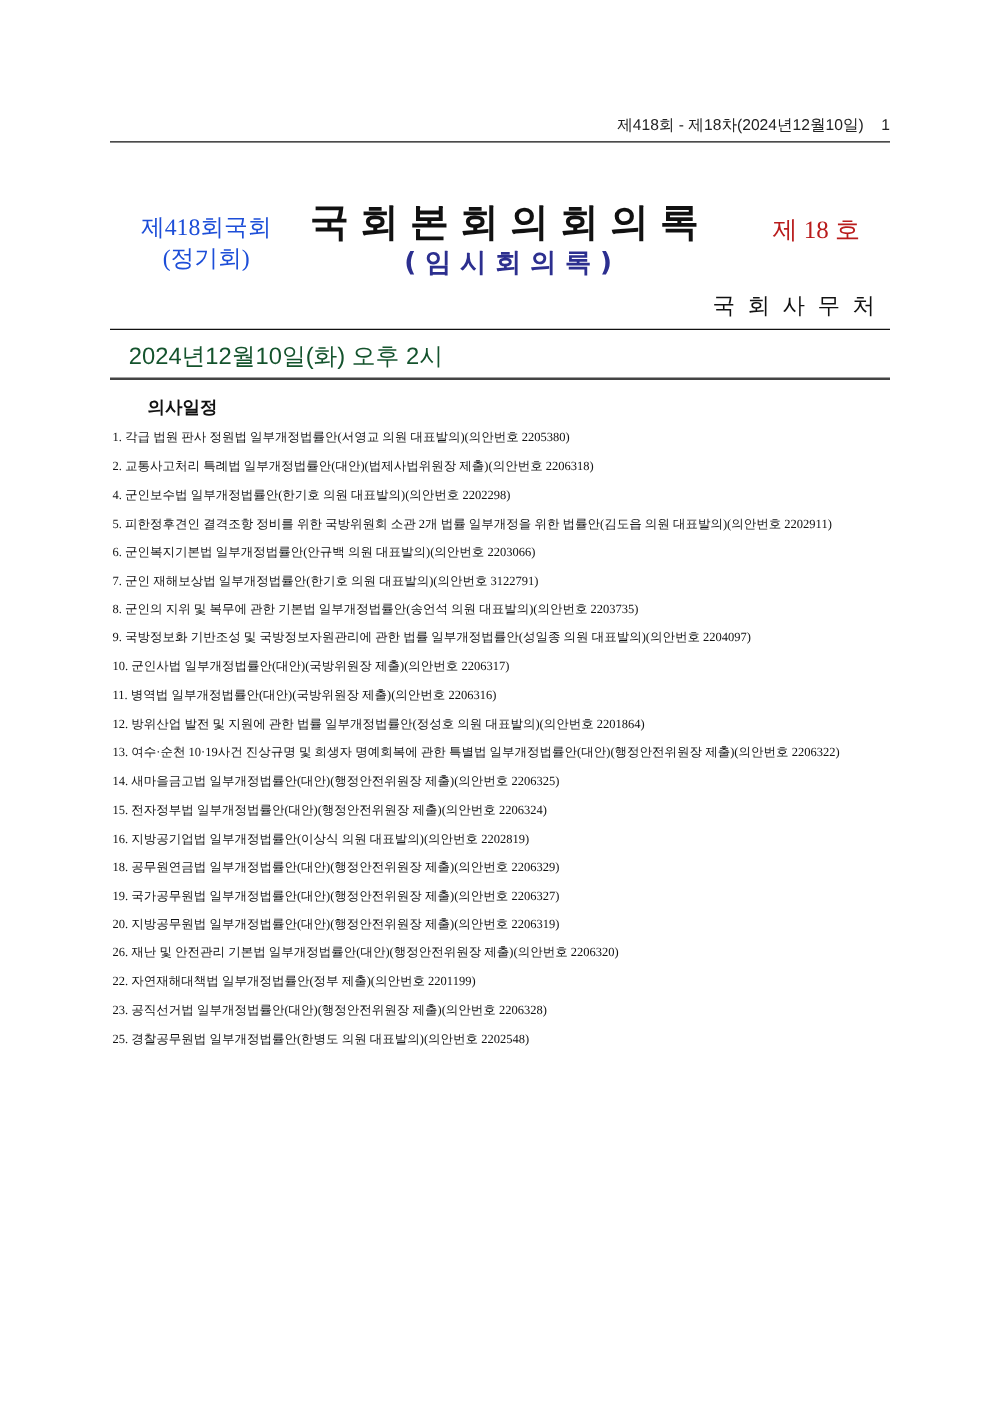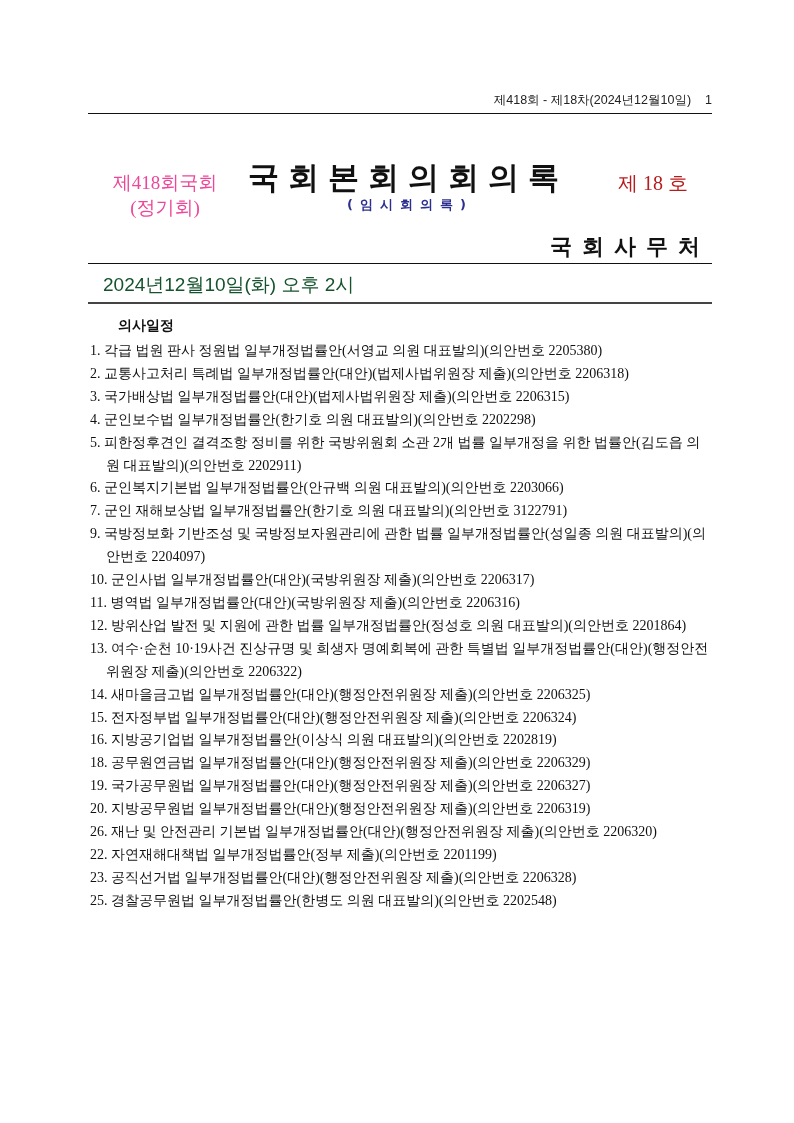--- a/index.html
+++ b/index.html
@@ -5,51 +5,51 @@
   html, body { margin: 0; padding: 0; background: #ffffff; }
   body { width: 794px; height: 1123px; position: relative; overflow: hidden; color: #111; }
   .page-header {
     position: absolute; left: 0; top: 92px; width: 712px; text-align: right;
     font-family: "Liberation Sans", sans-serif; font-size: 12.5px; color: #222;
   }
   .page-header .pno { display: inline-block; margin-left: 14px; }
   .rule-top { position: absolute; left: 88px; top: 113px; width: 624px; height: 0; border-top: 1px solid #111; }
   .mast-left {
     position: absolute; left: 100px; top: 170px; width: 130px; text-align: center;
-    font-family: "Liberation Serif", serif; font-size: 19px; line-height: 25px; color: #ec4899;
+    font-family: "Liberation Serif", serif; font-size: 19px; line-height: 25px; color: #1d4ed8;
   }
   .mast-title {
     position: absolute; left: 228px; top: 157px; width: 360px; text-align: center;
     font-family: "DejaVu Sans", sans-serif; font-weight: bold; font-size: 31px; letter-spacing: 9px; color: #111;
   }
   .mast-sub {
     position: absolute; left: 230px; top: 196px; width: 360px; text-align: center;
-    font-family: "DejaVu Sans", sans-serif; font-weight: bold; font-size: 13px; letter-spacing: 7px; color: #2c2f8f;
+    font-family: "DejaVu Sans", sans-serif; font-weight: bold; font-size: 21px; letter-spacing: 7px; color: #2c2f8f;
   }
   .mast-no {
     position: absolute; left: 618px; top: 170px; width: 90px; text-align: left;
     font-family: "Liberation Serif", serif; font-size: 20px; color: #b91c1c;
   }
   .mast-org {
     position: absolute; left: 540px; top: 232px; width: 170px; text-align: right;
-    font-family: "Liberation Serif", serif; font-size: 22px; letter-spacing: 10px; color: #111; font-weight: bold;
+    font-family: "Liberation Serif", serif; font-size: 18px; letter-spacing: 10px; color: #111;
   }
   .rule-a { position: absolute; left: 88px; top: 263px; width: 624px; border-top: 1px solid #111; }
   .date-line {
     position: absolute; left: 103px; top: 272px;
     font-family: "Liberation Sans", sans-serif; font-weight: normal; font-size: 19px; color: #14532d;
   }
   .rule-b { position: absolute; left: 88px; top: 302px; width: 624px; border-top: 2px solid #444; }
   .agenda-title {
     position: absolute; left: 118px; top: 317px;
     font-family: "Liberation Sans", sans-serif; font-weight: bold; font-size: 14px; color: #111;
   }
   .agenda {
     position: absolute; left: 90px; top: 340px; width: 624px; margin: 0; padding: 0; list-style: none;
-    font-family: "Liberation Serif", serif; font-size: 14px; line-height: 22.9px; color: #111;
+    font-family: "Liberation Serif", serif; font-size: 10px; line-height: 22.9px; color: #111;
   }
   .agenda li { padding-left: 16px; text-indent: -16px; white-space: normal; }
   .agenda li .num { display: inline; }
 </style>
 </head>
 <body>
 
 <div class="page-header">
   <span>제418회 - 제18차(2024년12월10일)</span><span class="pno">1</span>
 </div>
@@ -66,25 +66,25 @@
 
 <div class="rule-a"></div>
 <div class="date-line">2024년12월10일(화) 오후 2시</div>
 <div class="rule-b"></div>
 
 <div class="agenda-title">의사일정</div>
 
 <ol class="agenda">
   <li><span class="num">1.</span> <span>각급 법원 판사 정원법 일부개정법률안(서영교 의원 대표발의)(의안번호 2205380)</span></li>
   <li><span class="num">2.</span> <span>교통사고처리 특례법 일부개정법률안(대안)(법제사법위원장 제출)(의안번호 2206318)</span></li>
-  <li><span class="num">3.</span> <span>국가배상법 일부개정법률안(대안)(법제사법위원장 제출)(의안번호 2206315)</span></li>
   <li><span class="num">4.</span> <span>군인보수법 일부개정법률안(한기호 의원 대표발의)(의안번호 2202298)</span></li>
   <li><span class="num">5.</span> <span>피한정후견인 결격조항 정비를 위한 국방위원회 소관 2개 법률 일부개정을 위한 법률안(김도읍 의원 대표발의)(의안번호 2202911)</span></li>
   <li><span class="num">6.</span> <span>군인복지기본법 일부개정법률안(안규백 의원 대표발의)(의안번호 2203066)</span></li>
   <li><span class="num">7.</span> <span>군인 재해보상법 일부개정법률안(한기호 의원 대표발의)(의안번호 3122791)</span></li>
+  <li><span class="num">8.</span> <span>군인의 지위 및 복무에 관한 기본법 일부개정법률안(송언석 의원 대표발의)(의안번호 2203735)</span></li>
   <li><span class="num">9.</span> <span>국방정보화 기반조성 및 국방정보자원관리에 관한 법률 일부개정법률안(성일종 의원 대표발의)(의안번호 2204097)</span></li>
   <li><span class="num">10.</span> <span>군인사법 일부개정법률안(대안)(국방위원장 제출)(의안번호 2206317)</span></li>
   <li><span class="num">11.</span> <span>병역법 일부개정법률안(대안)(국방위원장 제출)(의안번호 2206316)</span></li>
   <li><span class="num">12.</span> <span>방위산업 발전 및 지원에 관한 법률 일부개정법률안(정성호 의원 대표발의)(의안번호 2201864)</span></li>
   <li><span class="num">13.</span> <span>여수·순천 10·19사건 진상규명 및 희생자 명예회복에 관한 특별법 일부개정법률안(대안)(행정안전위원장 제출)(의안번호 2206322)</span></li>
   <li><span class="num">14.</span> <span>새마을금고법 일부개정법률안(대안)(행정안전위원장 제출)(의안번호 2206325)</span></li>
   <li><span class="num">15.</span> <span>전자정부법 일부개정법률안(대안)(행정안전위원장 제출)(의안번호 2206324)</span></li>
   <li><span class="num">16.</span> <span>지방공기업법 일부개정법률안(이상식 의원 대표발의)(의안번호 2202819)</span></li>
   <li><span class="num">18.</span> <span>공무원연금법 일부개정법률안(대안)(행정안전위원장 제출)(의안번호 2206329)</span></li>
   <li><span class="num">19.</span> <span>국가공무원법 일부개정법률안(대안)(행정안전위원장 제출)(의안번호 2206327)</span></li>

